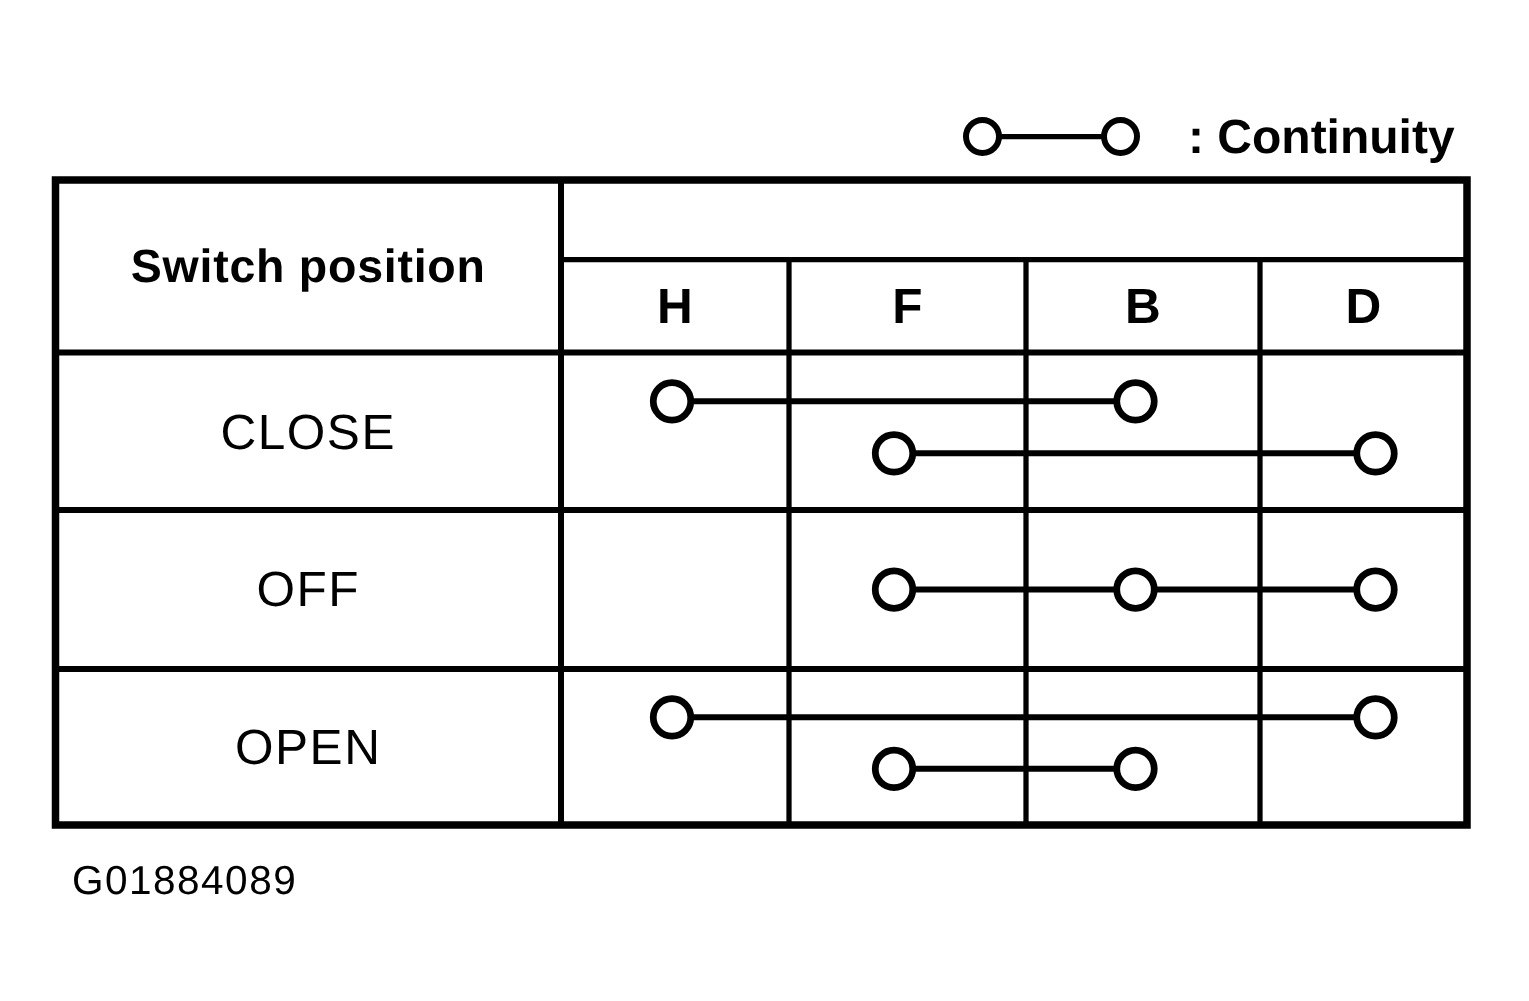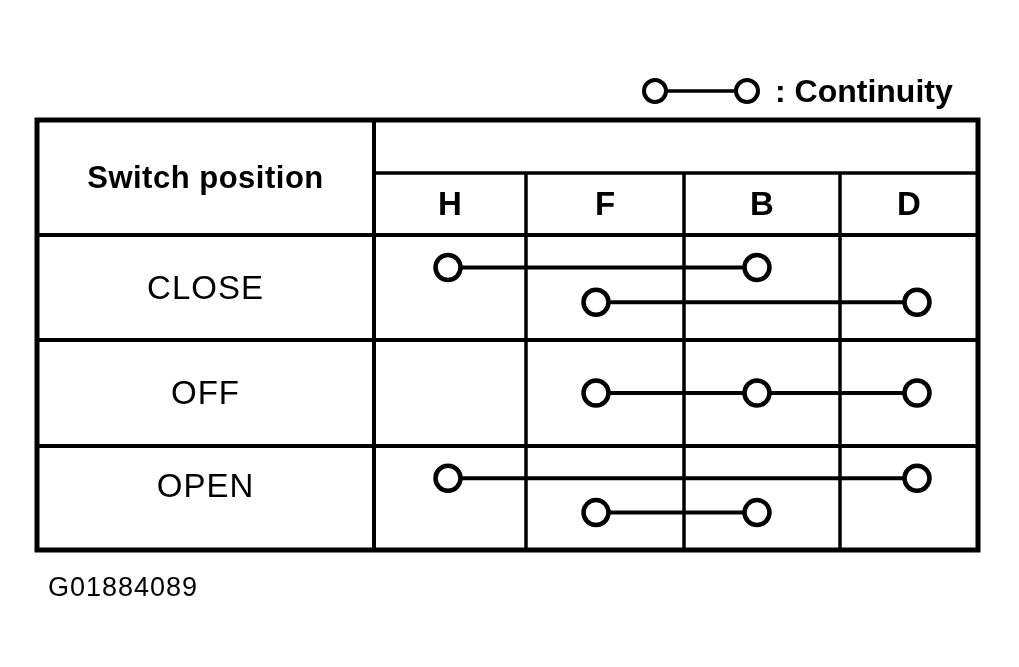--- a/index.html
+++ b/index.html
@@ -28,21 +28,21 @@
   .group-hdr  { font-weight: 700; font-size: 34px; }
   .term-hdr   { font-weight: 700; font-size: 33px; }
   .row-label  { font-weight: 400; font-size: 33px; letter-spacing: 1px; }
   .legend {
     position: absolute;
     left: 640px;
     top: 68px;
     height: 46px;
     display: flex;
     align-items: center;
-    gap: 13px;
+    gap: 30px;
   }
   .legend-text { font-weight: 700; font-size: 32px; white-space: nowrap; }
   .figure-code {
     position: absolute;
     left: 48px;
     top: 572px;
     font-size: 27px;
     font-weight: 400;
     letter-spacing: 1px;
   }
@@ -112,17 +112,17 @@
   <div class="abs cell hdr-bold" style="left:37px; top:120px; width:337px; height:115px;">Switch position</div>
 
 
   <div class="abs cell term-hdr" style="left:374px; top:173px; width:152px; height:62px;">H</div>
   <div class="abs cell term-hdr" style="left:526px; top:173px; width:158px; height:62px;">F</div>
   <div class="abs cell term-hdr" style="left:684px; top:173px; width:156px; height:62px;">B</div>
   <div class="abs cell term-hdr" style="left:840px; top:173px; width:138px; height:62px;">D</div>
 
   <div class="abs cell row-label" style="left:37px; top:235px; width:337px; height:105px;">CLOSE</div>
   <div class="abs cell row-label" style="left:37px; top:340px; width:337px; height:106px;">OFF</div>
-  <div class="abs cell row-label" style="left:37px; top:434px; width:337px; height:104px;">OPEN</div>
+  <div class="abs cell row-label" style="left:37px; top:446px; width:337px; height:104px;">OPEN</div>
 
   <div class="figure-code">G01884089</div>
 
 </div>
 
 </body></html>

